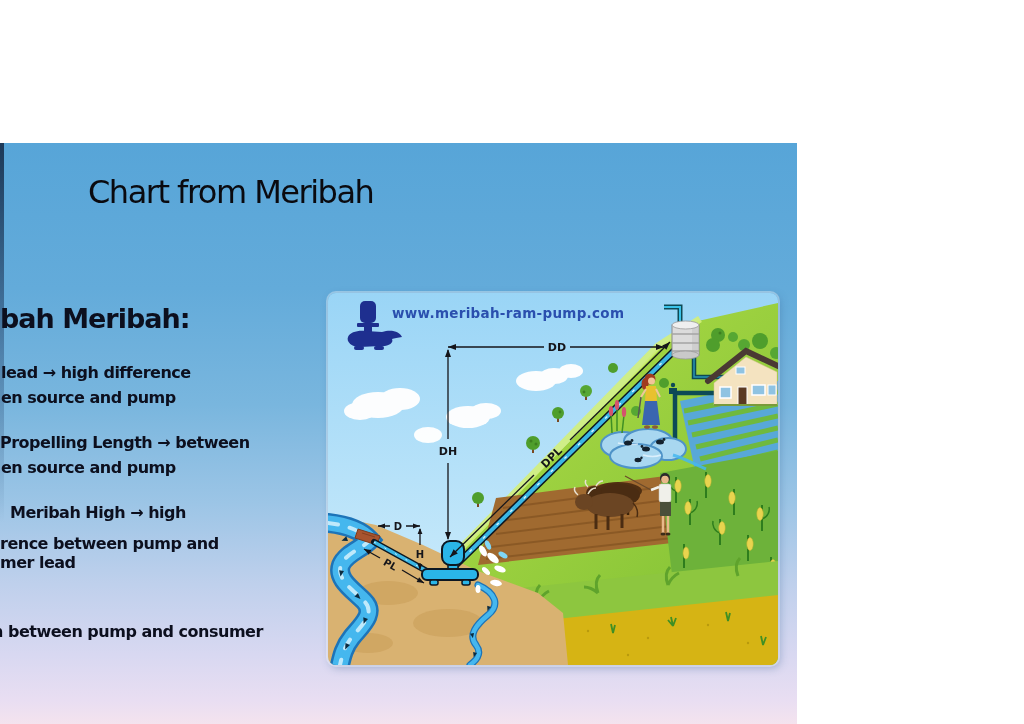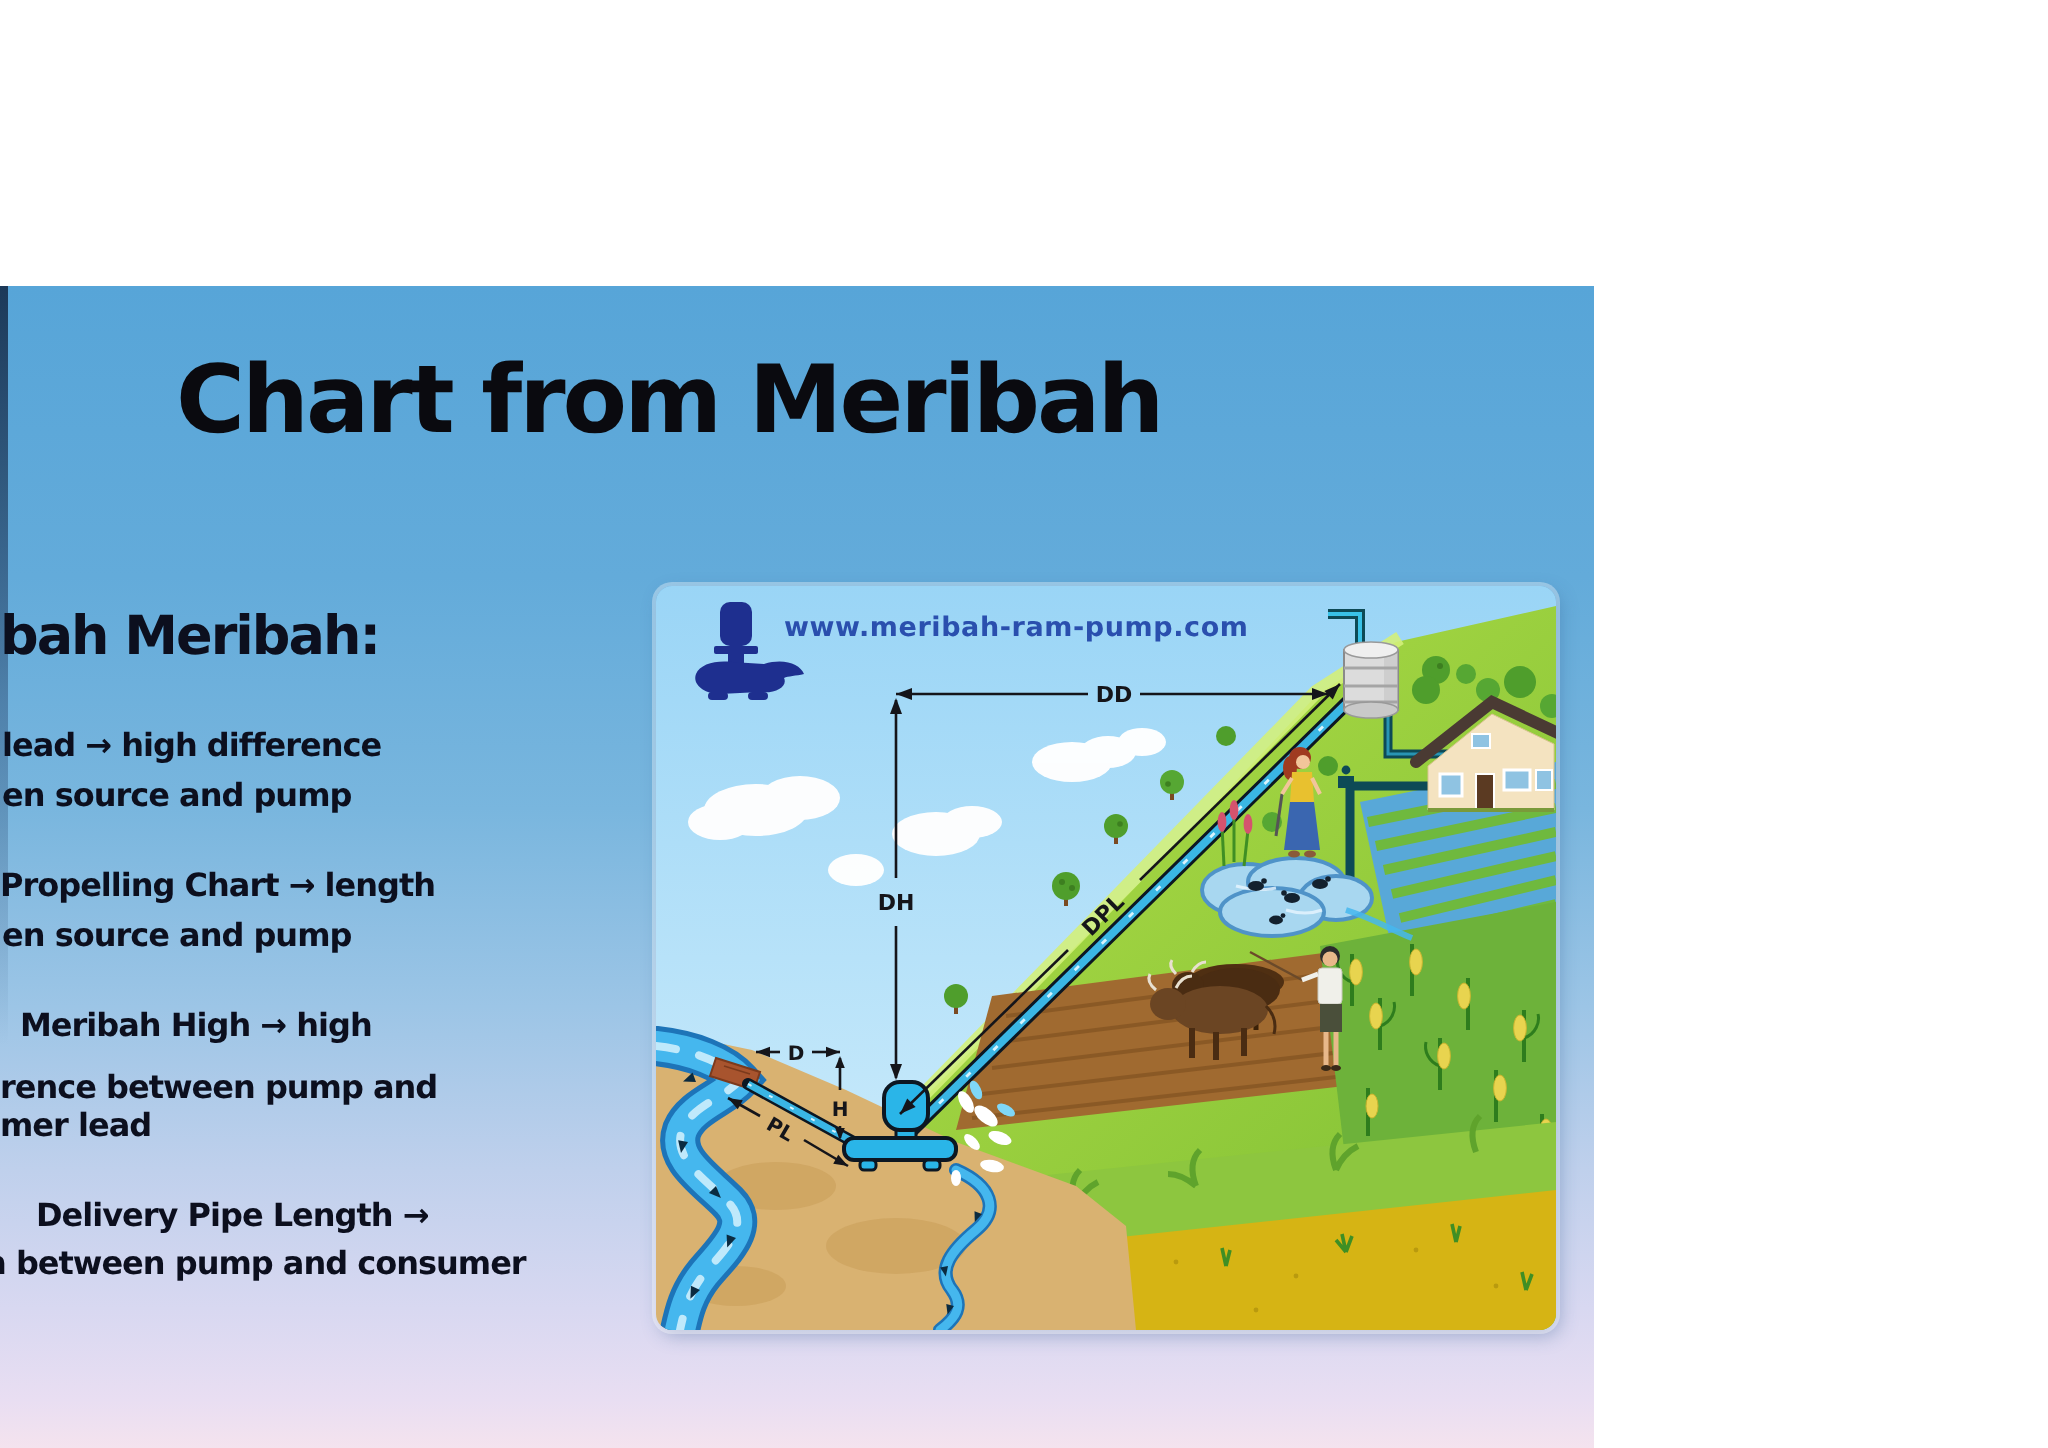--- a/index.html
+++ b/index.html
@@ -14,21 +14,21 @@
       #57a5d8 0%, #63abda 25%, #79b6de 45%, #9cc5e6 62%,
       #bfd0ec 76%, #d8d8f1 88%, #e9def2 96%, #f4e3ee 100%);
     overflow:hidden;
   }
   .edge-strip{
     position:absolute;left:0;top:0;width:4px;height:380px;
     background:linear-gradient(180deg, rgba(18,38,66,.85) 0%, rgba(40,70,110,.45) 55%, rgba(60,90,130,0) 100%);
   }
   .slide-title{
     position:absolute;left:88px;top:30px;
-    font-size:47px;font-weight:700;color:#0a0a0f;
+    font-size:32px;font-weight:400;color:#0a0a0f;
     letter-spacing:-1.5px;white-space:nowrap;
   }
   .acro{position:absolute;white-space:nowrap;font-weight:700;color:#0c0f1e;}
   .acro-heading{font-size:27px;letter-spacing:-1px;}
   .acro-line{font-size:16px;letter-spacing:-0.5px;}
   .illustration{
     position:absolute;left:328px;top:150px;width:450px;height:372px;
     border-radius:8px;overflow:hidden;
     box-shadow:0 0 0 2px rgba(255,255,255,.35), 2px 3px 9px rgba(50,90,140,.35);
   }
@@ -40,26 +40,25 @@
 <body>
 
 <div class="slide">
   <div class="edge-strip"></div>
 
   <div class="slide-title">Chart from Meribah</div>
 
   <div class="acro acro-heading" style="left:0;top:160px">bah Meribah:</div>
   <div class="acro acro-line" style="left:1px;top:220px">lead → high difference</div>
   <div class="acro acro-line" style="left:1px;top:245px">en source and pump</div>
-  <div class="acro acro-line" style="left:0;top:290px">Propelling Chart → length</div>
+  <div class="acro acro-line" style="left:0;top:290px">Propelling Length → between</div>
   <div class="acro acro-line" style="left:1px;top:315px">en source and pump</div>
   <div class="acro acro-line" style="left:10px;top:360px">Meribah High → high</div>
   <div class="acro acro-line" style="left:0;top:391px">rence between pump and</div>
   <div class="acro acro-line" style="left:0;top:410px">mer lead</div>
-  <div class="acro acro-line" style="left:18px;top:455px">Delivery Pipe Length →</div>
   <div class="acro acro-line" style="left:-8px;top:479px">h between pump and consumer</div>
 
   <div class="illustration">
     <svg width="450" height="372" viewBox="0 0 450 372" xmlns="http://www.w3.org/2000/svg">
       <defs>
         <linearGradient id="skyGrad" x1="0" y1="0" x2="0" y2="1">
           <stop offset="0" stop-color="#9ad5f6"></stop>
             <stop offset="1" stop-color="#d4effc"></stop>
         </linearGradient>
         <linearGradient id="hillGrad" x1="0" y1="0" x2="1" y2="1">

